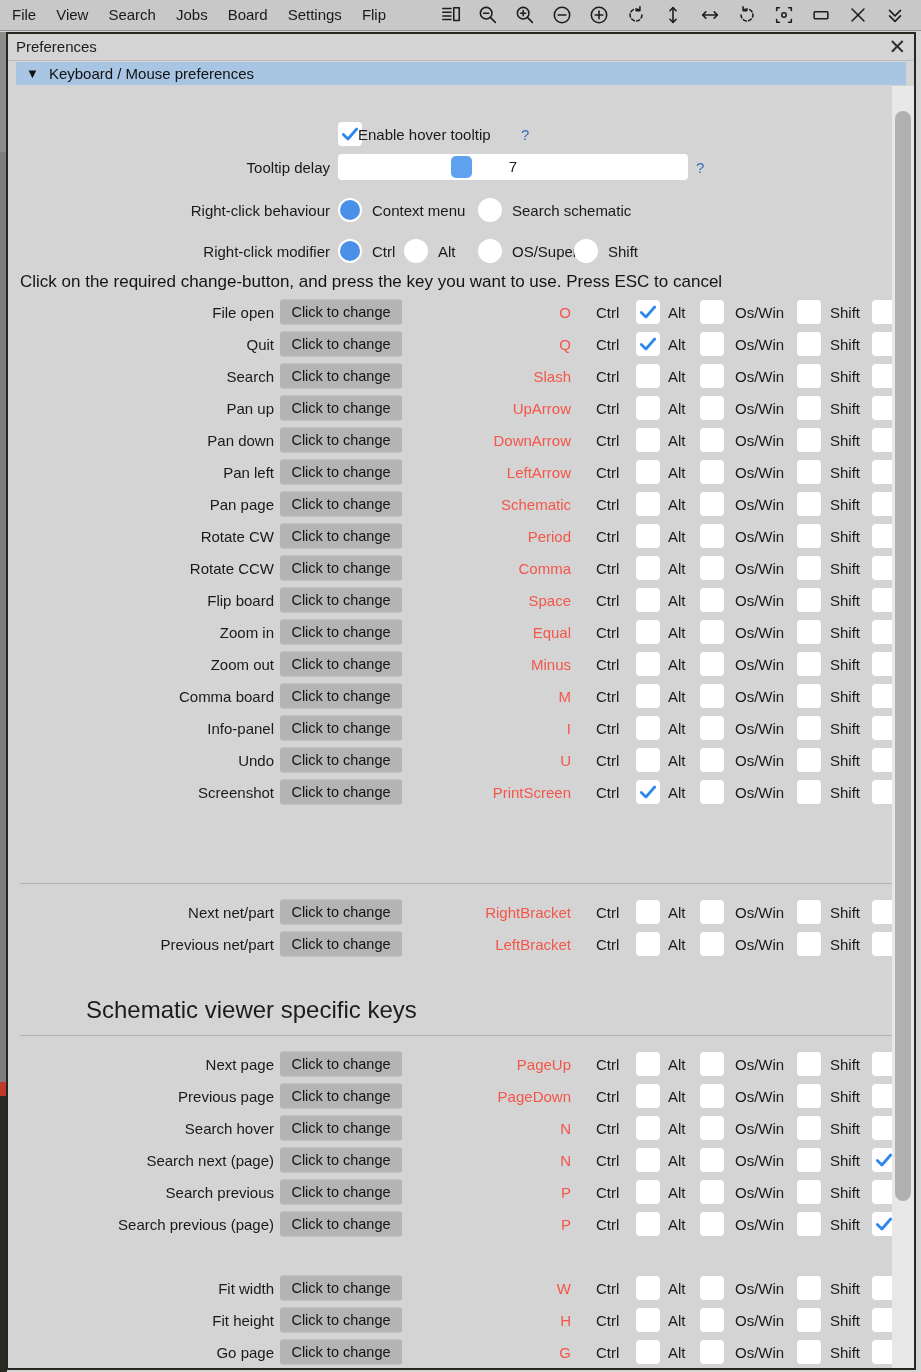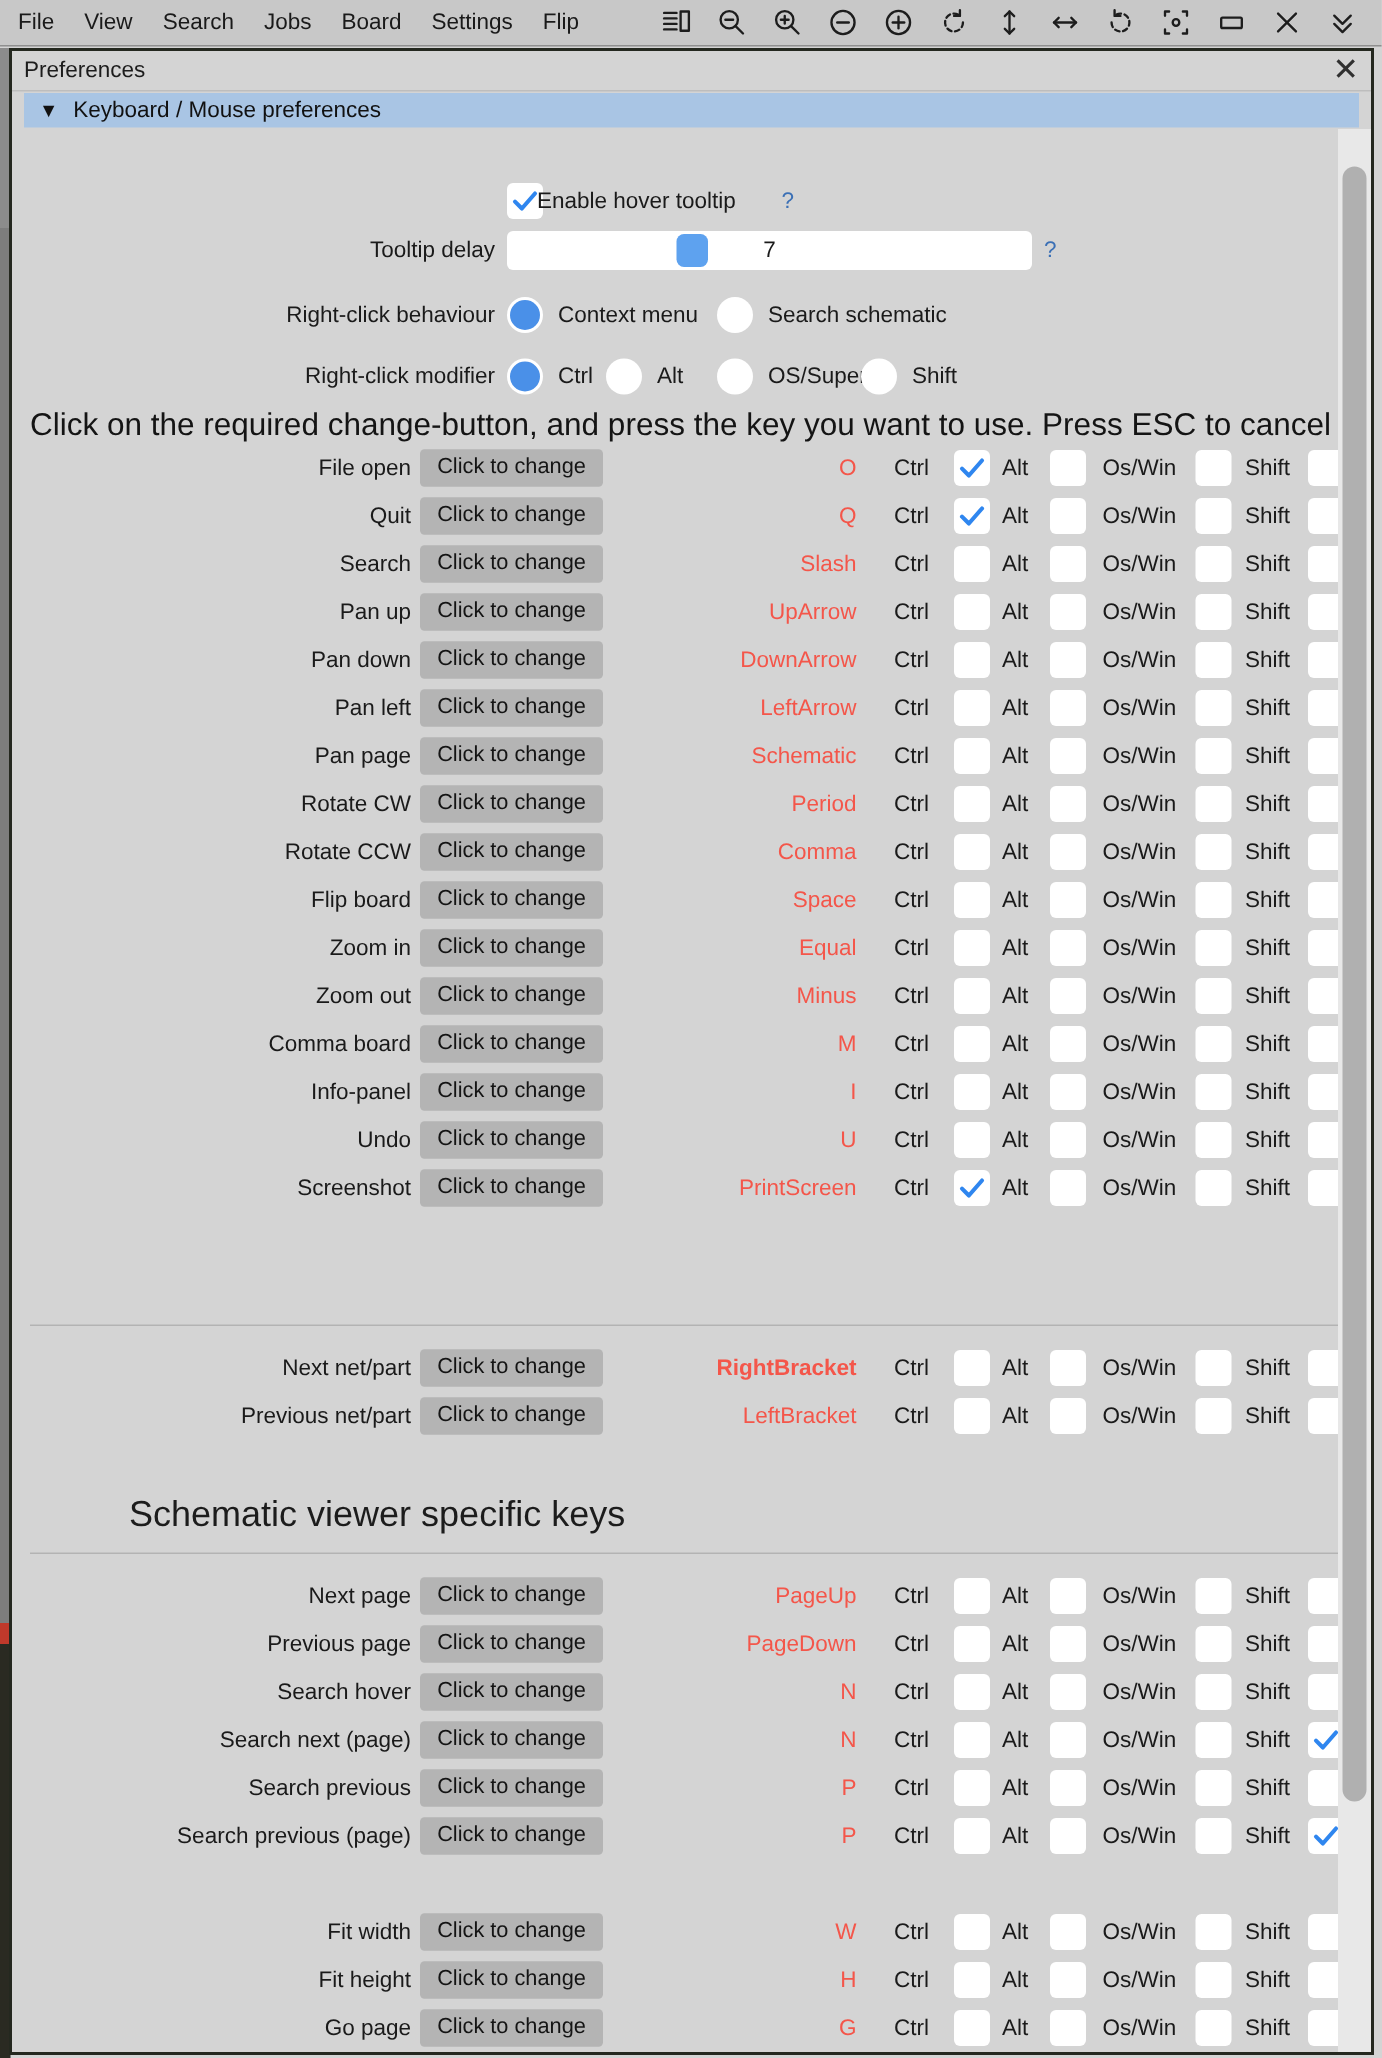--- a/index.html
+++ b/index.html
@@ -123,21 +123,21 @@
   }
 
   
   .mod-lab {
     position: absolute; font-size: 15px; color: #1a1a1a;
     top: 50%; transform: translateY(-50%); white-space: nowrap;
   }
 
   
   #helper-text {
-    position: absolute; left: 12px; top: 186px; font-size: 21px; color: #141414;
+    position: absolute; left: 12px; top: 186px; font-size: 17px; color: #141414;
   }
 
   
   .sect-title {
     position: absolute; left: 78px; font-size: 24px; color: #1c1c1c;
     white-space: nowrap;
   }
   .sect-rule {
     position: absolute; left: 12px; width: 884px; height: 1px; background: #b3b3b3;
   }
@@ -516,21 +516,21 @@
         <div class="cbx" style="left: 692px;"></div>
         <div class="mod-lab" style="left: 727px;">Os/Win</div>
         <div class="cbx" style="left: 789px;"></div>
         <div class="mod-lab" style="left: 822px;">Shift</div>
         <div class="cbx" style="left: 864px;"></div>
       </div>
       <div class="sect-rule" style="top: 797px;"></div>
       <div class="row" style="top: 810px; height: 32px;">
         <div class="lbl-right" style="left: 0px; width: 266px;">Next net/part</div>
         <button class="chg-btn" style="left: 272px;">Click to change</button>
-        <div class="keyname" style="right: 321px; font-weight: bold;">RightBracket</div>
+        <div class="keyname" style="right: 321px;">RightBracket</div>
         <div class="mod-lab" style="left: 588px;">Ctrl</div>
         <div class="cbx" style="left: 628px;"></div>
         <div class="mod-lab" style="left: 660px;">Alt</div>
         <div class="cbx" style="left: 692px;"></div>
         <div class="mod-lab" style="left: 727px;">Os/Win</div>
         <div class="cbx" style="left: 789px;"></div>
         <div class="mod-lab" style="left: 822px;">Shift</div>
         <div class="cbx" style="left: 864px;"></div>
       </div>
       <div class="row" style="top: 842px; height: 32px;">

